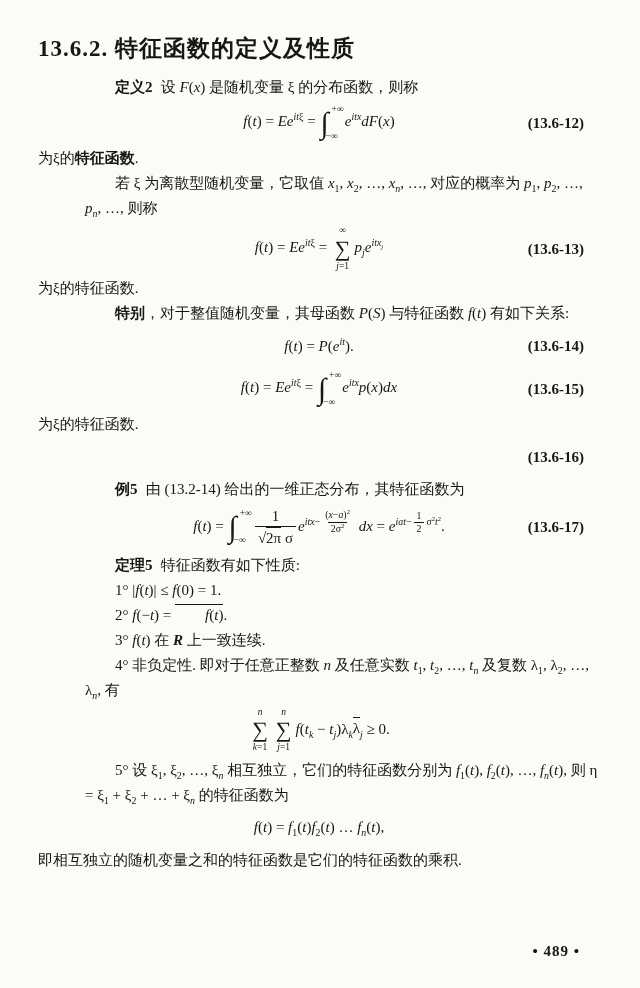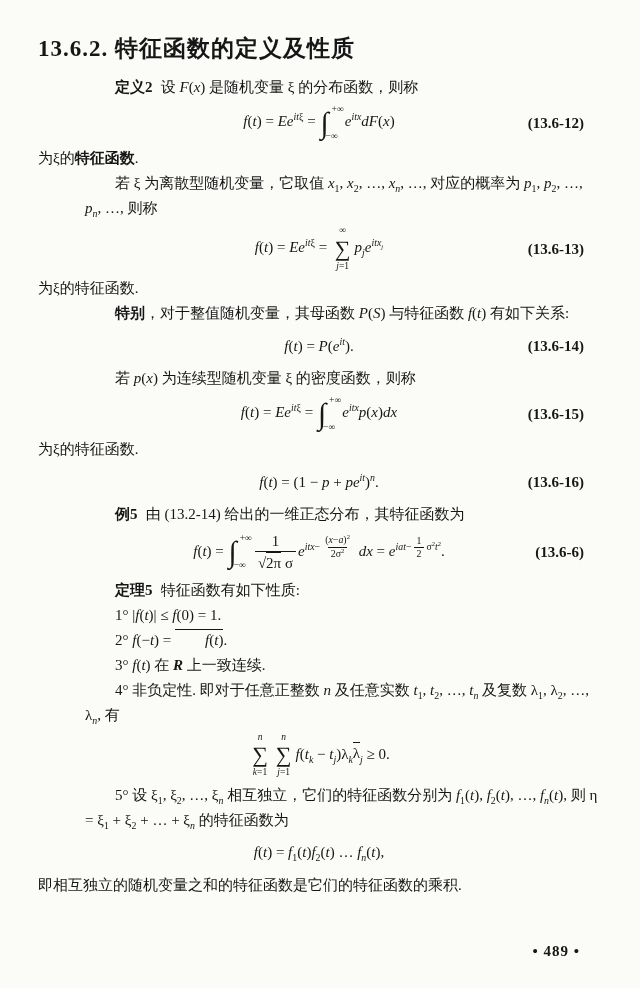--- a/index.html
+++ b/index.html
@@ -72,39 +72,37 @@
 
   <p class="noindent">为ξ的特征函数.</p>
 
   <p class="para"><b class="plabel tight">特别</b><span>，对于整值随机变量，其母函数 <i>P</i>(<i>S</i>) 与特征函数 <i>f</i>(<i>t</i>) 有如下关系:</span></p>
 
   <div class="eq">
     <span class="math"><i>f</i>(<i>t</i>) = <i>P</i>(<i>e</i><sup><i>it</i></sup>).</span>
     <span class="eqnum">(13.6-14)</span>
   </div>
 
-  <p class="para">若 <i>p</i>(<i>x</i>) 为连续型随机变量 ξ 的密度函数，则称</p>
 
   <div class="eq">
     <span class="math"><i>f</i>(<i>t</i>) = <i>Ee</i><sup><i>it</i>ξ</sup> = <span class="m-int">
           <span class="m-int-glyph">∫</span>
           <span class="m-lim">
             <span class="m-hi">+∞</span>
             <span class="m-lo">−∞</span>
           </span>
         </span><i>e</i><sup><i>itx</i></sup><i>p</i>(<i>x</i>)<i>dx</i></span>
     <span class="eqnum">(13.6-15)</span>
   </div>
 
   <p class="noindent">为ξ的特征函数.</p>
 
 
 
   <div class="eq">
-    <span class="math"><i>f</i>(<i>t</i>) = (1 − <i>p</i> + <i>pe</i><sup><i>it</i></sup>)<sup><i>n</i></sup>.</span>
     <span class="eqnum">(13.6-16)</span>
   </div>
 
   <p class="para"><b class="plabel">例5</b><span>由 (13.2-14) 给出的一维正态分布，其特征函数为</span></p>
 
   <div class="eq">
     <span class="math"><i>f</i>(<i>t</i>) = <span class="m-int">
           <span class="m-int-glyph">∫</span>
           <span class="m-lim">
             <span class="m-hi">+∞</span>
@@ -113,21 +111,21 @@
         </span><span class="m-frac">
           <span class="m-num">1</span>
           <span class="m-den">√<span class="m-over">2π</span> σ</span>
         </span><i>e</i><sup><i>itx</i>−<span class="m-frac">
             <span class="m-num">(<i>x</i>−<i>a</i>)<sup>2</sup></span>
             <span class="m-den">2σ<sup>2</sup></span>
           </span></sup> <i>dx</i> = <i>e</i><sup><i>iat</i>−<span class="m-frac">
             <span class="m-num">1</span>
             <span class="m-den">2</span>
           </span>σ<sup>2</sup><i>t</i><sup>2</sup></sup>.</span>
-    <span class="eqnum">(13.6-6)</span>
+    <span class="eqnum">(13.6-17)</span>
   </div>
 
   <p class="para"><b class="plabel">定理5</b><span>特征函数有如下性质:</span></p>
 
   <p class="para">1°  |<i>f</i>(<i>t</i>)| ≤ <i>f</i>(0) = 1.</p>
   <p class="para">2°  <i>f</i>(−<i>t</i>) = <span class="m-over"><i>f</i>(<i>t</i>)</span>.</p>
   <p class="para">3°  <i>f</i>(<i>t</i>) 在 <b><i>R</i></b> 上一致连续.</p>
   <p class="para">4°  非负定性. 即对于任意正整数 <i>n</i> 及任意实数 <i>t</i><sub>1</sub>, <i>t</i><sub>2</sub>, …, <i>t</i><sub><i>n</i></sub> 及复数 λ<sub>1</sub>, λ<sub>2</sub>, …, λ<sub><i>n</i></sub>, 有</p>
 
   <div class="eq">

